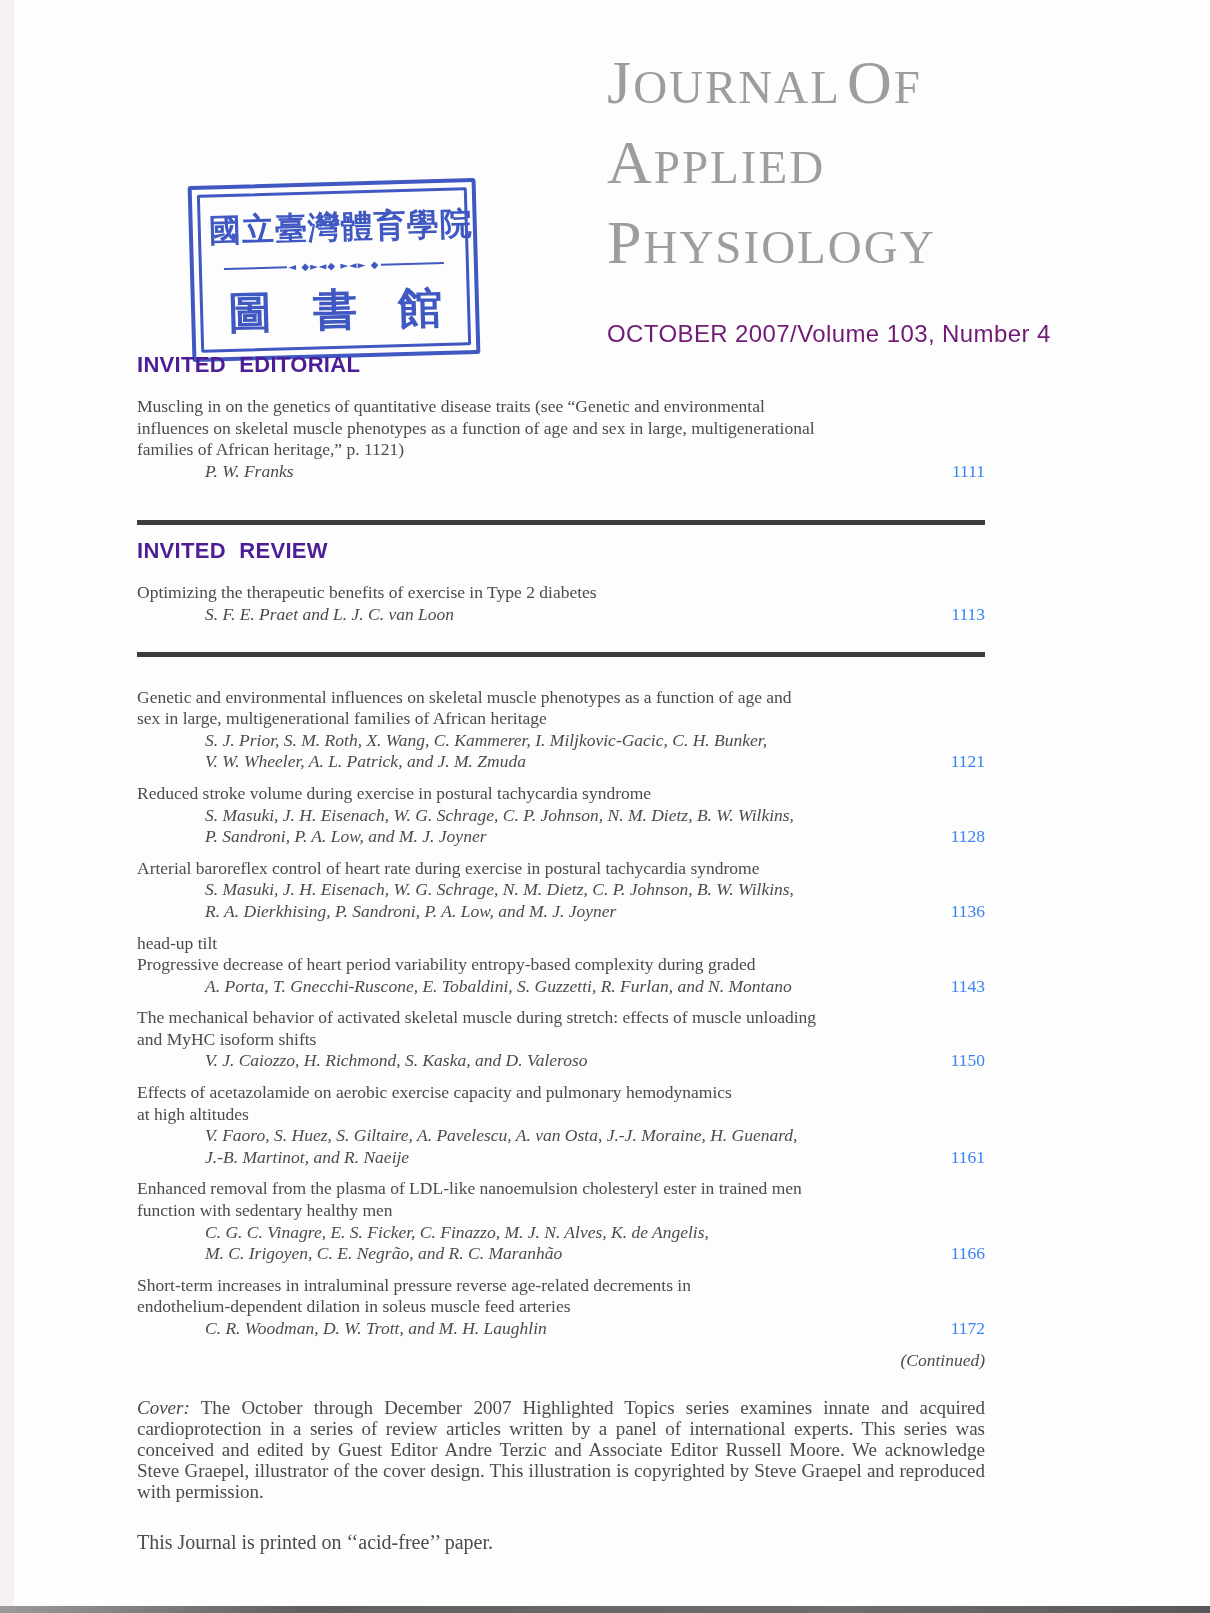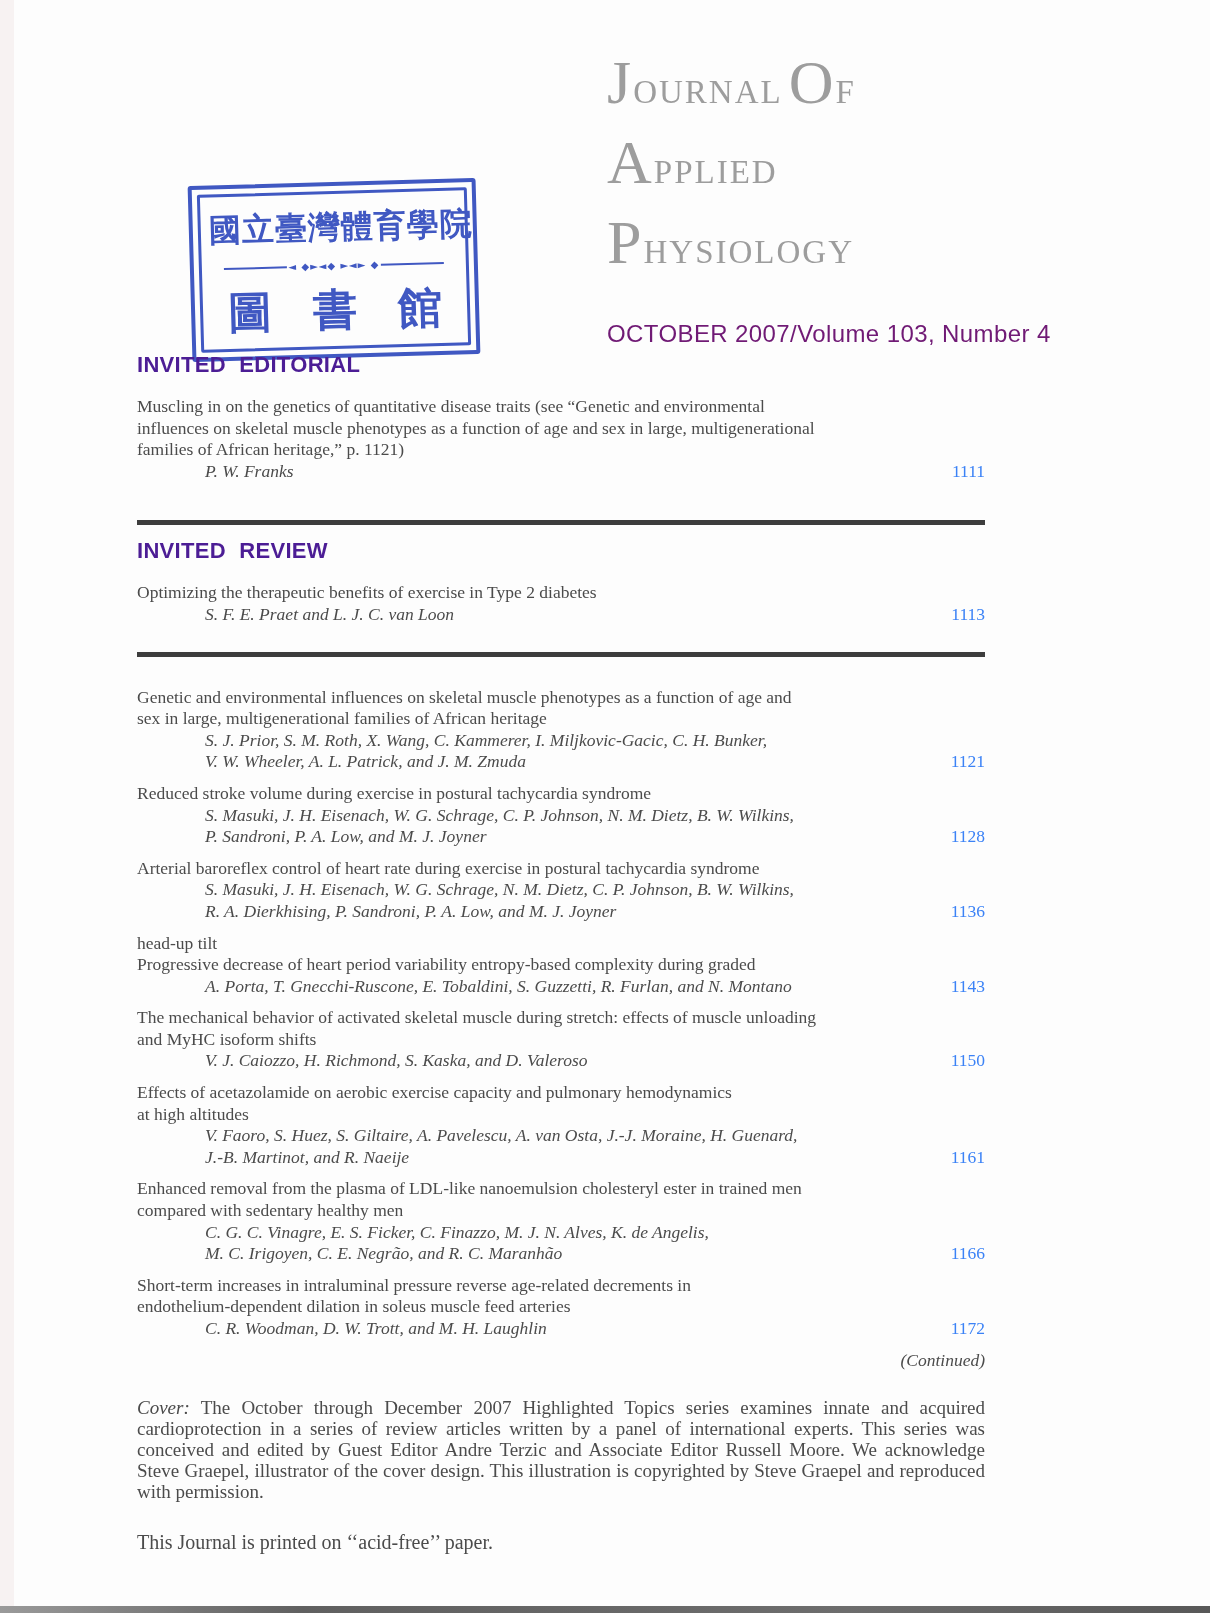--- a/index.html
+++ b/index.html
@@ -6,21 +6,21 @@
   .page{
     position:relative;width:1210px;height:1613px;background:#fdfdfd;
     font-family:"Liberation Serif",serif;color:#4b4b4b;overflow:hidden;
     box-sizing:border-box;
   }
   
   .masthead{position:absolute;left:607px;top:50px;width:570px;}
   .journal-title{color:#9d9d9d;line-height:64px;}
   .jt-line{white-space:nowrap;letter-spacing:2px;}
   .jt-big{font-size:62px;}
-  .jt-small{font-size:33px;}
+  .jt-small{font-size:47px;}
   .issue-line{
     margin-top:30px;font-family:"Liberation Sans",sans-serif;
     font-size:24px;color:#701a75;letter-spacing:0.4px;white-space:nowrap;
   }
   
   .stamp{
     position:absolute;left:190px;top:182px;width:288px;height:176px;
     transform:rotate(-1.6deg);border:4px solid #4058c2;border-radius:3px;
     padding:5px;box-sizing:border-box;
   }
@@ -182,21 +182,21 @@
         <div class="authors">
           <div class="author-line">V. Faoro, S. Huez, S. Giltaire, A. Pavelescu, A. van Osta, J.-J. Moraine, H. Guenard,</div>
           <div class="author-row">
             <span class="author-line">J.-B. Martinot, and R. Naeije</span>
             <span class="page-num">1161</span>
           </div>
         </div>
       </div>
       <div class="article">
         <div class="title-line">Enhanced removal from the plasma of LDL-like nanoemulsion cholesteryl ester in trained men</div>
-        <div class="title-line">compared with sedentary healthy men</div>
+        <div class="title-line">function with sedentary healthy men</div>
         <div class="authors">
           <div class="author-line">C. G. C. Vinagre, E. S. Ficker, C. Finazzo, M. J. N. Alves, K. de Angelis,</div>
           <div class="author-row">
             <span class="author-line">M. C. Irigoyen, C. E. Negrão, and R. C. Maranhão</span>
             <span class="page-num">1166</span>
           </div>
         </div>
       </div>
       <div class="article">
         <div class="title-line">Short-term increases in intraluminal pressure reverse age-related decrements in</div>

